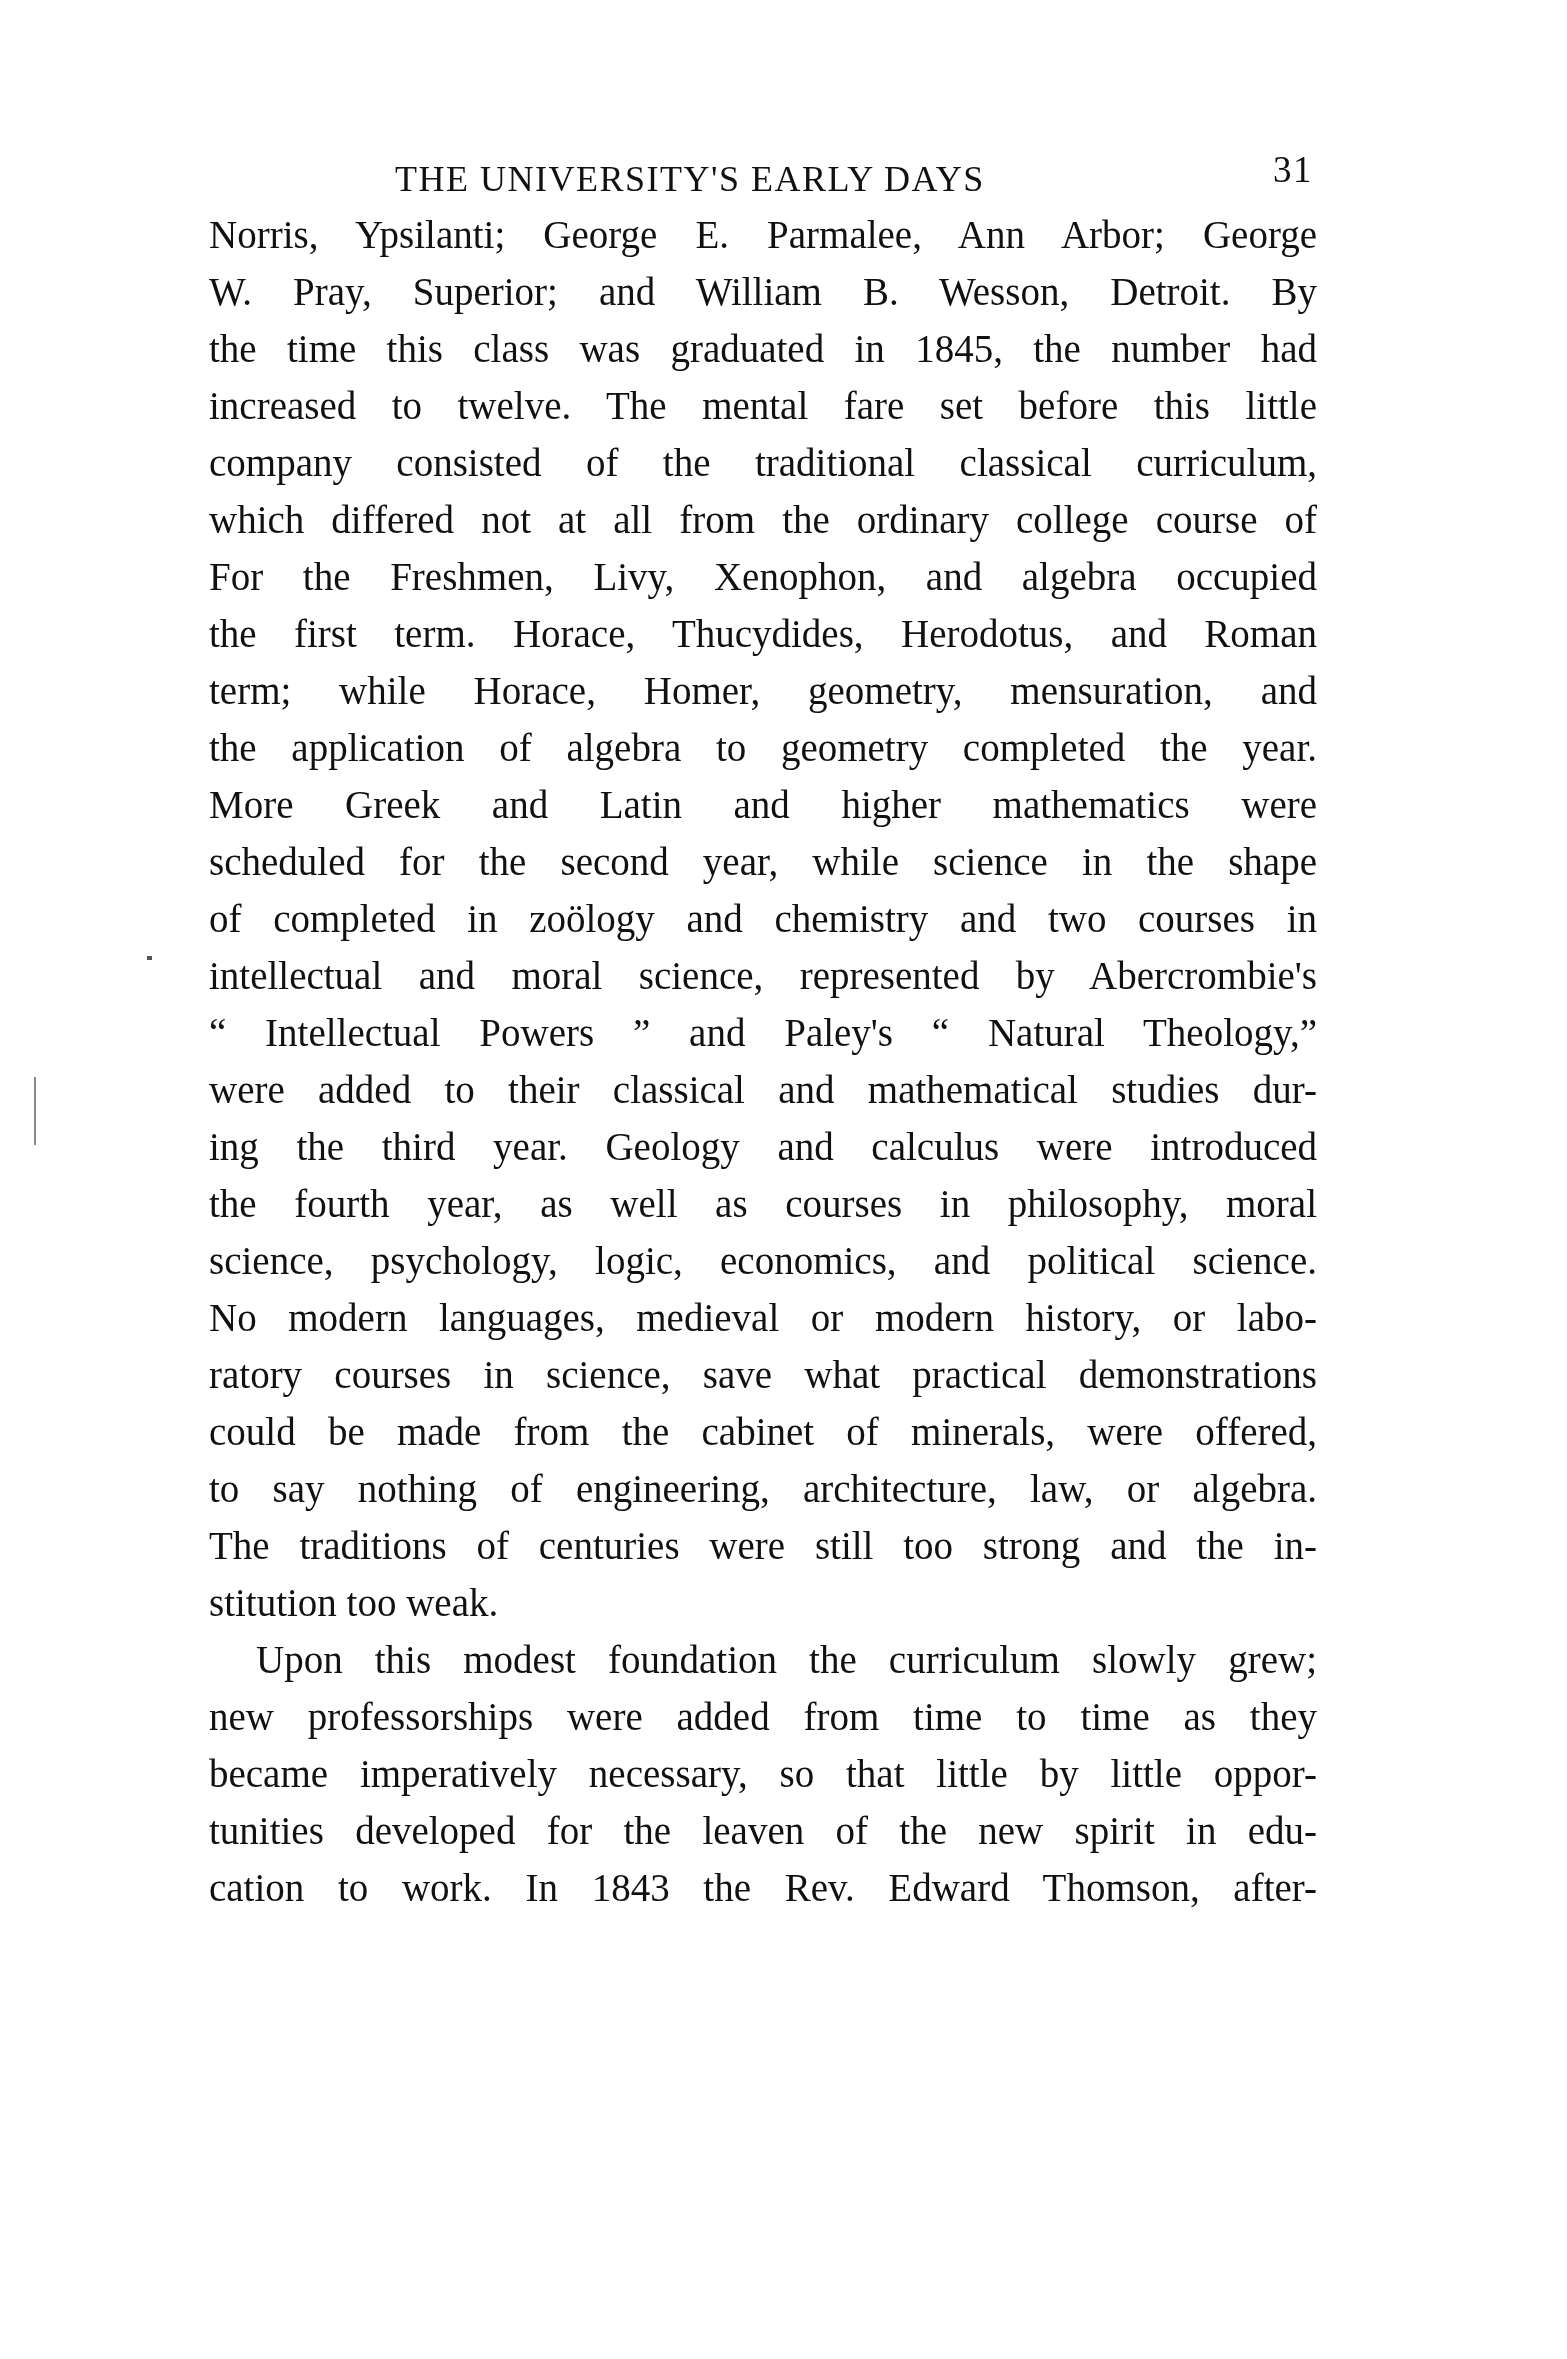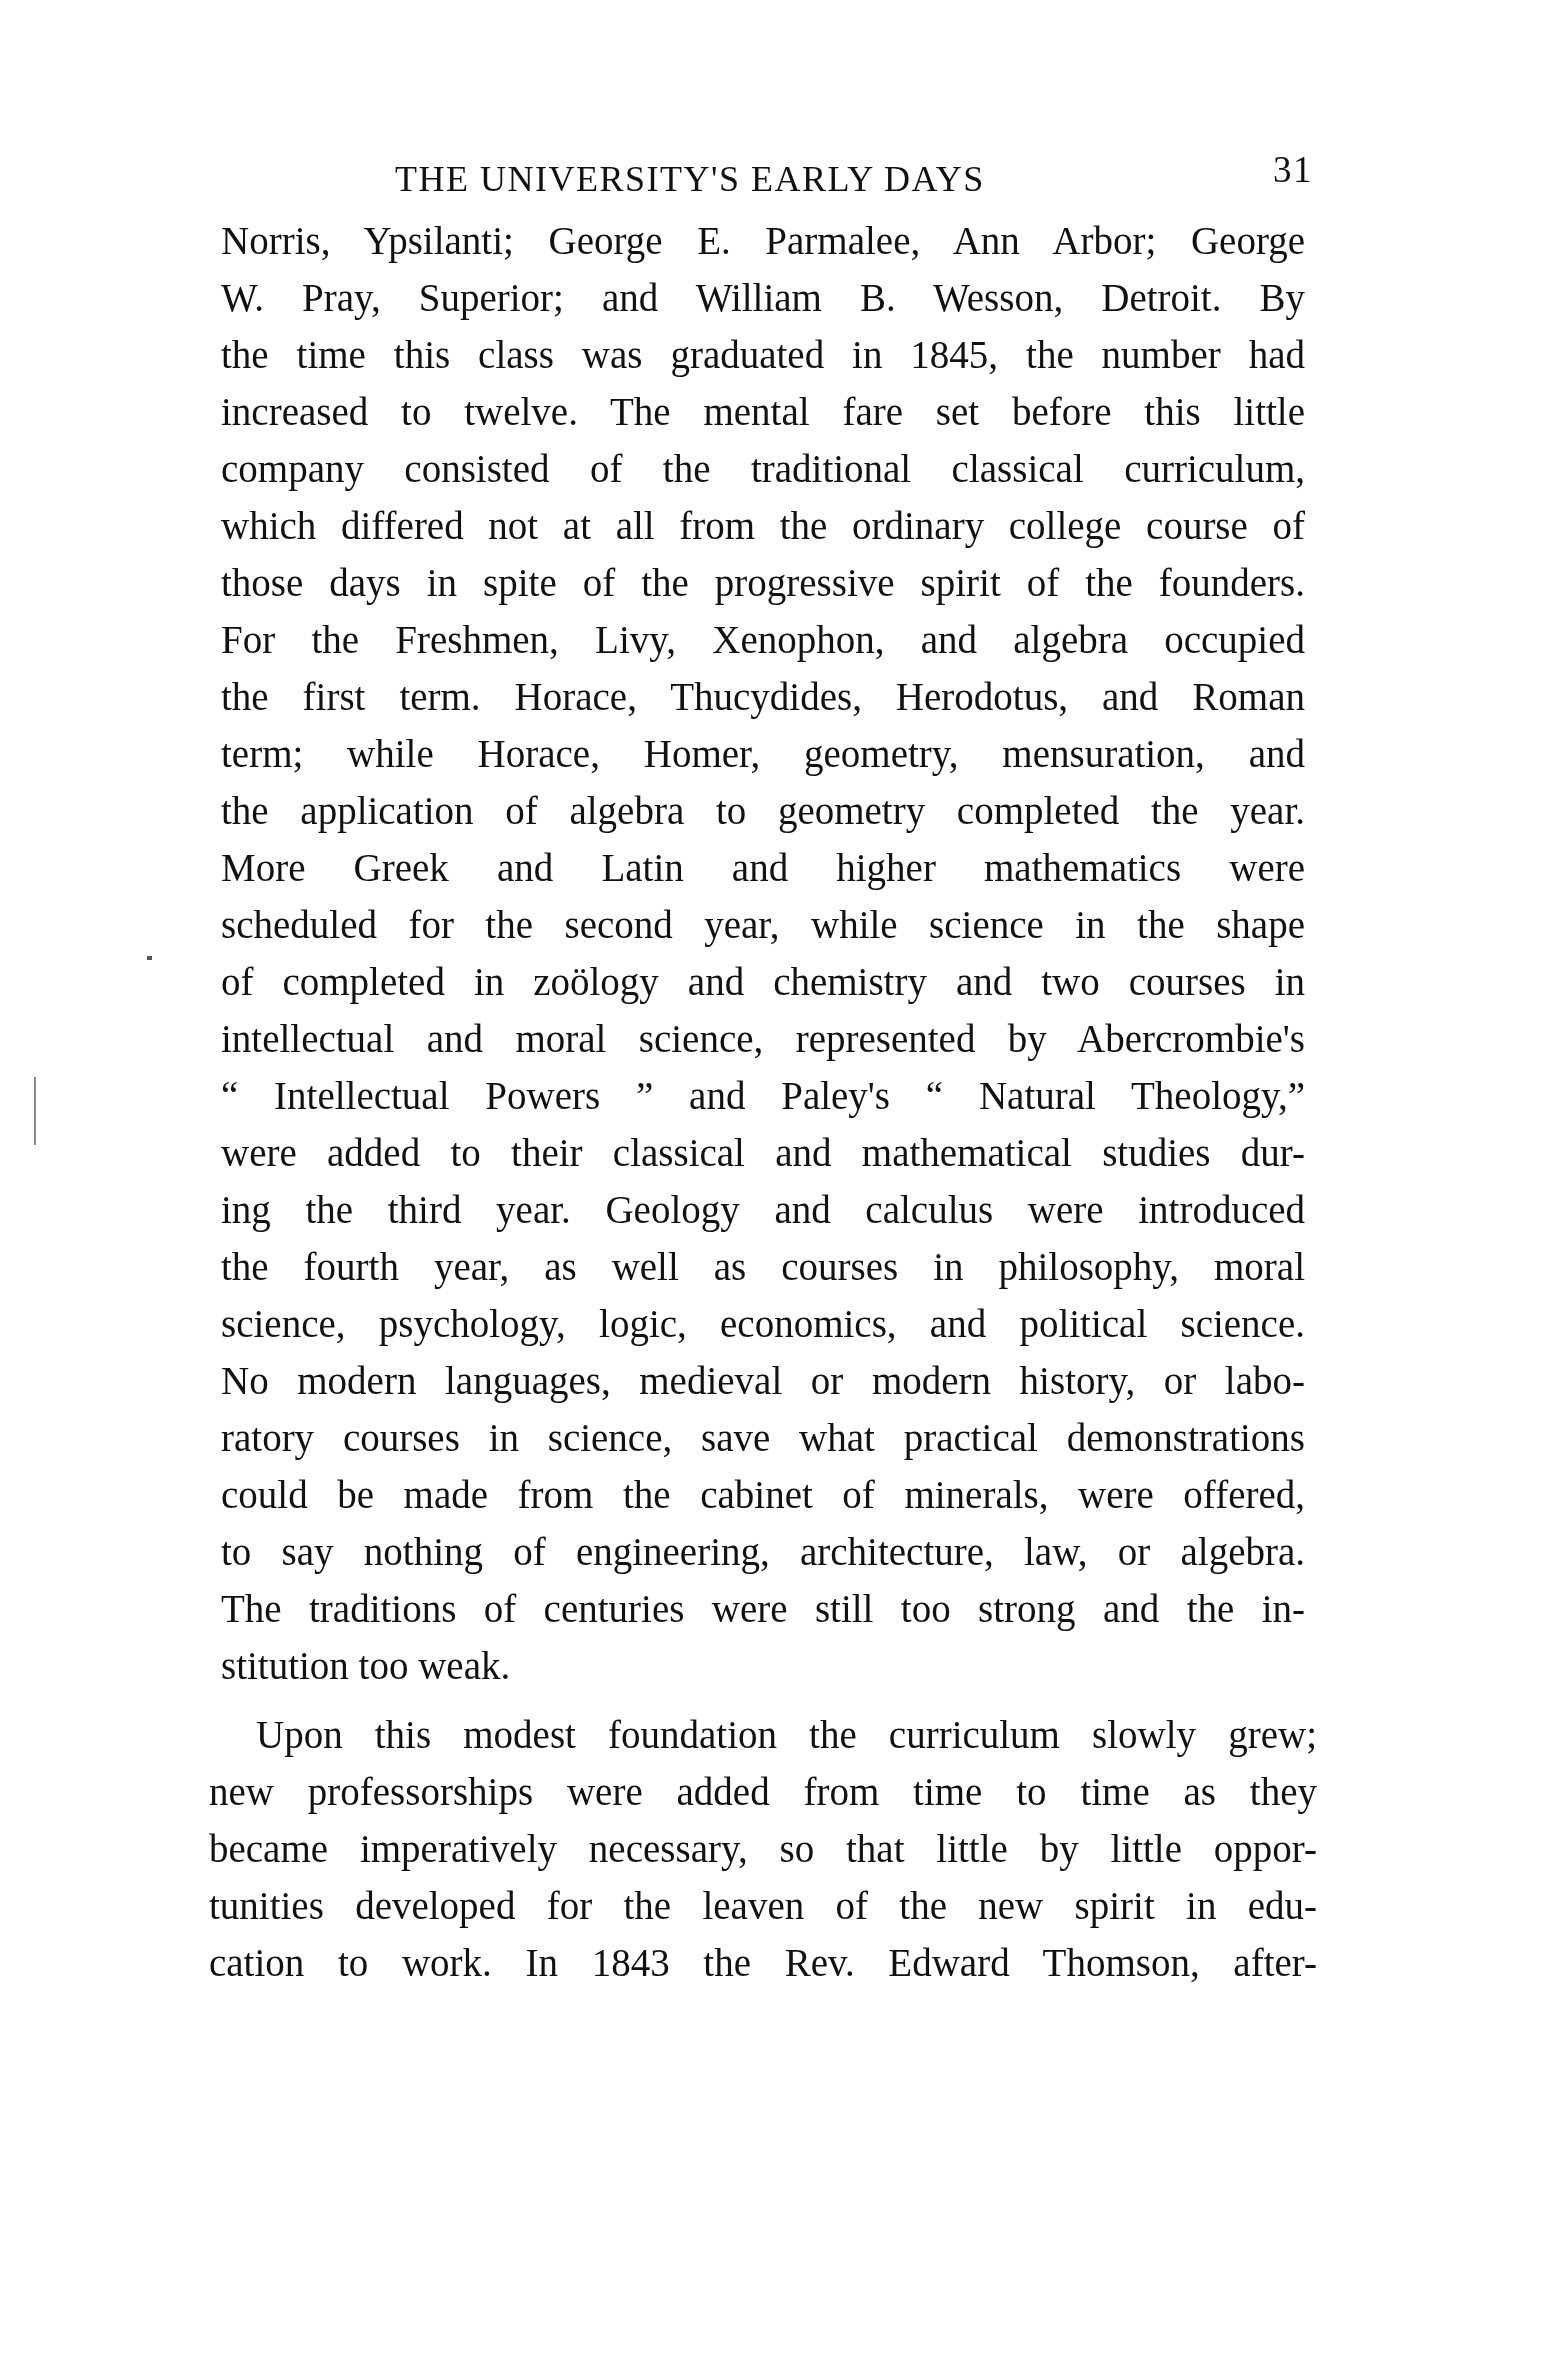--- a/index.html
+++ b/index.html
@@ -65,28 +65,27 @@
 </head>
 <body>
 
 <div class="page">
   <div class="running-head">
     <span class="running-title">THE UNIVERSITY'S EARLY DAYS</span>
     <span class="page-number">31</span>
   </div>
 
   <div class="body-text">
-    <p id="para-0" style="margin:12px;">
+    <p id="para-0" style="margin:0;">
         <span class="line">Norris, Ypsilanti; George E. Parmalee, Ann Arbor; George</span>
         <span class="line">W. Pray, Superior; and William B. Wesson, Detroit.  By</span>
         <span class="line">the time this class was graduated in 1845, the number had</span>
         <span class="line">increased to twelve.  The mental fare set before this little</span>
         <span class="line">company consisted of the traditional classical curriculum,</span>
         <span class="line">which differed not at all from the ordinary college course of</span>
-        <span class="line">those days in spite of the progressive spirit of the founders.</span>
         <span class="line">For the Freshmen, Livy, Xenophon, and algebra occupied</span>
         <span class="line">the first term.  Horace, Thucydides, Herodotus, and Roman</span>
         <span class="line">term; while Horace, Homer, geometry, mensuration, and</span>
         <span class="line">the application of algebra to geometry completed the year.</span>
         <span class="line">More Greek and Latin and higher mathematics were</span>
         <span class="line">scheduled for the second year, while science in the shape</span>
         <span class="line">of completed in zoölogy and chemistry and two courses in</span>
         <span class="line">intellectual and moral science, represented by Abercrombie's</span>
         <span class="line">“ Intellectual Powers ” and Paley's “ Natural Theology,”</span>
         <span class="line">were added to their classical and mathematical studies dur-</span>

